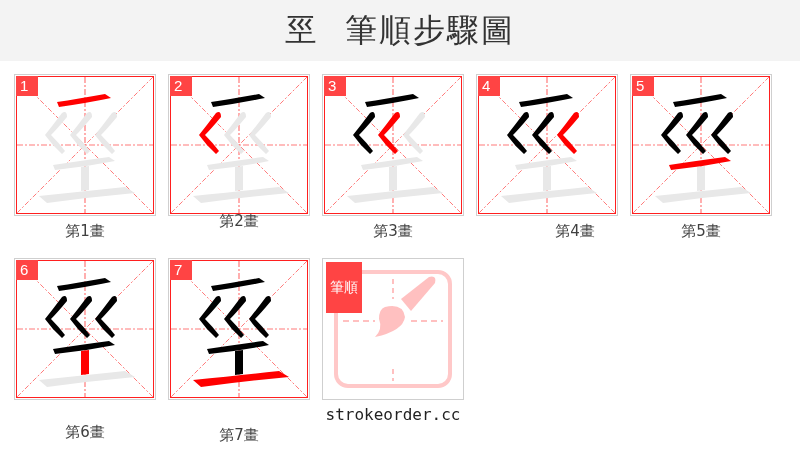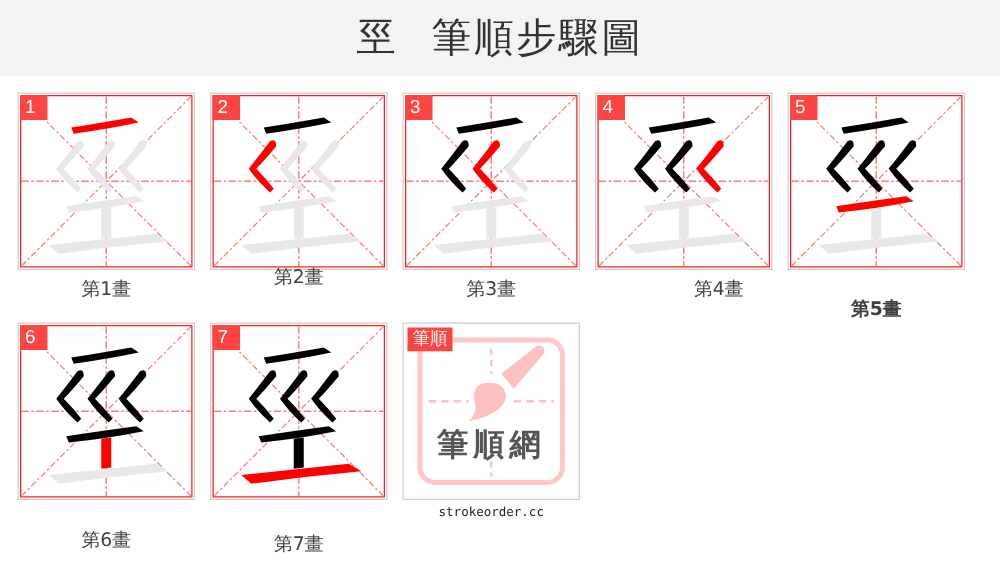--- a/index.html
+++ b/index.html
@@ -9,22 +9,22 @@
             display:flex; align-items:center; justify-content:center; }
   .title { font-size:32px; color:#333; letter-spacing:2px; word-spacing:14px; }
   .panel { position:absolute; width:140px; height:140px; border:1px solid #cfcfcf; background:#fff; box-sizing:content-box; }
   .inner { position:absolute; left:1px; top:1px; width:136px; height:136px; border:1px solid #ff1f1f; overflow:hidden; }
   .num { position:absolute; left:1px; top:1px; width:22px; height:20px; background:#ff4444; color:#fff;
          font-family:"Liberation Sans", sans-serif; font-size:15px; line-height:20px; padding-left:4px; box-sizing:border-box; z-index:3; }
   .grid { position:absolute; left:0; top:0; width:136px; height:136px; z-index:1; }
   .glyph { position:absolute; left:0; top:0; width:136px; height:136px; z-index:2; }
   .cap { position:absolute; width:142px; text-align:center; font-size:15px; color:#404040; }
   .logo-panel { position:absolute; left:322px; top:258px; width:140px; height:140px; border:1px solid #cfcfcf; background:#fff; }
-  .logo-tag { position:absolute; left:3px; top:3px; background:#ff4444; color:#fff; font-size:14px; padding:0 4px; line-height:19px; z-index:3; }
-  .logo-cap { position:absolute; left:316px; top:405px; width:154px; text-align:center; font-family:"DejaVu Sans Mono", monospace; font-size:10px; color:#222; }
+  .logo-tag { position:absolute; left:3px; top:3px; background:#ff4444; color:#fff; font-size:14px; padding:16px 4px; line-height:19px; z-index:3; }
+  .logo-cap { position:absolute; left:316px; top:405px; width:154px; text-align:center; font-family:"DejaVu Sans Mono", monospace; font-size:16px; color:#222; }
 </style>
 </head>
 <body>
 
 <div class="header">
   <div class="title">巠 筆順步驟圖</div>
 </div>
 
 <svg width="0" height="0" style="position:absolute">
   <defs>
@@ -158,21 +158,21 @@
           <use href="#s3"></use>
           <use href="#s4"></use>
         </g>
       <g fill="#ff0000">
           <use href="#s5"></use>
         </g>
     </svg>
   </div>
   <div class="num">5</div>
 </div>
-<div class="cap" style="left:630px;top:238px;font-weight:bold;">第5畫</div>
+<div class="cap" style="left:630px;top:222px;">第5畫</div>
 
 <div class="panel" style="left:14px;top:258px;">
   <div class="inner">
     <svg class="grid" viewBox="0 0 136 136">
         <use href="#gridlines"></use>
       </svg>
     <svg class="glyph" viewBox="0 0 136 136">
       <g fill="#e8e8e8">
           <use href="#s7"></use>
         </g>
@@ -219,15 +219,14 @@
   <div class="logo-tag">筆順</div>
   <svg style="position:absolute;left:0;top:0" width="140" height="140" viewBox="0 0 140 140">
     <rect x="13" y="13" width="114" height="114" rx="12" fill="none" stroke="#ffc8c8" stroke-width="4"></rect>
     <line x1="70" y1="20" x2="70" y2="40" stroke="#ffc0c0" stroke-width="2" stroke-dasharray="5,4"></line>
     <line x1="70" y1="110" x2="70" y2="122" stroke="#ffc0c0" stroke-width="2" stroke-dasharray="5,4"></line>
     <line x1="20" y1="62" x2="52" y2="62" stroke="#ffc0c0" stroke-width="2" stroke-dasharray="6,4"></line>
     <line x1="88" y1="62" x2="120" y2="62" stroke="#ffc0c0" stroke-width="2" stroke-dasharray="6,4"></line>
     <path d="M78 40 L106 18 Q114 16 112 24 L88 52 Z" fill="#ffc0c0"></path>
     <path d="M62 48 Q80 44 82 58 Q80 72 52 78 Q60 70 56 60 Q56 50 62 48 Z" fill="#ffc0c0"></path>
   </svg>
-  <div style="position:absolute;left:0;top:80px;width:140px;text-align:center;font-size:25px;font-weight:bold;color:#555;letter-spacing:4px;">筆順網</div>
 </div>
 <div class="logo-cap">strokeorder.cc</div>
 
 </body></html>

